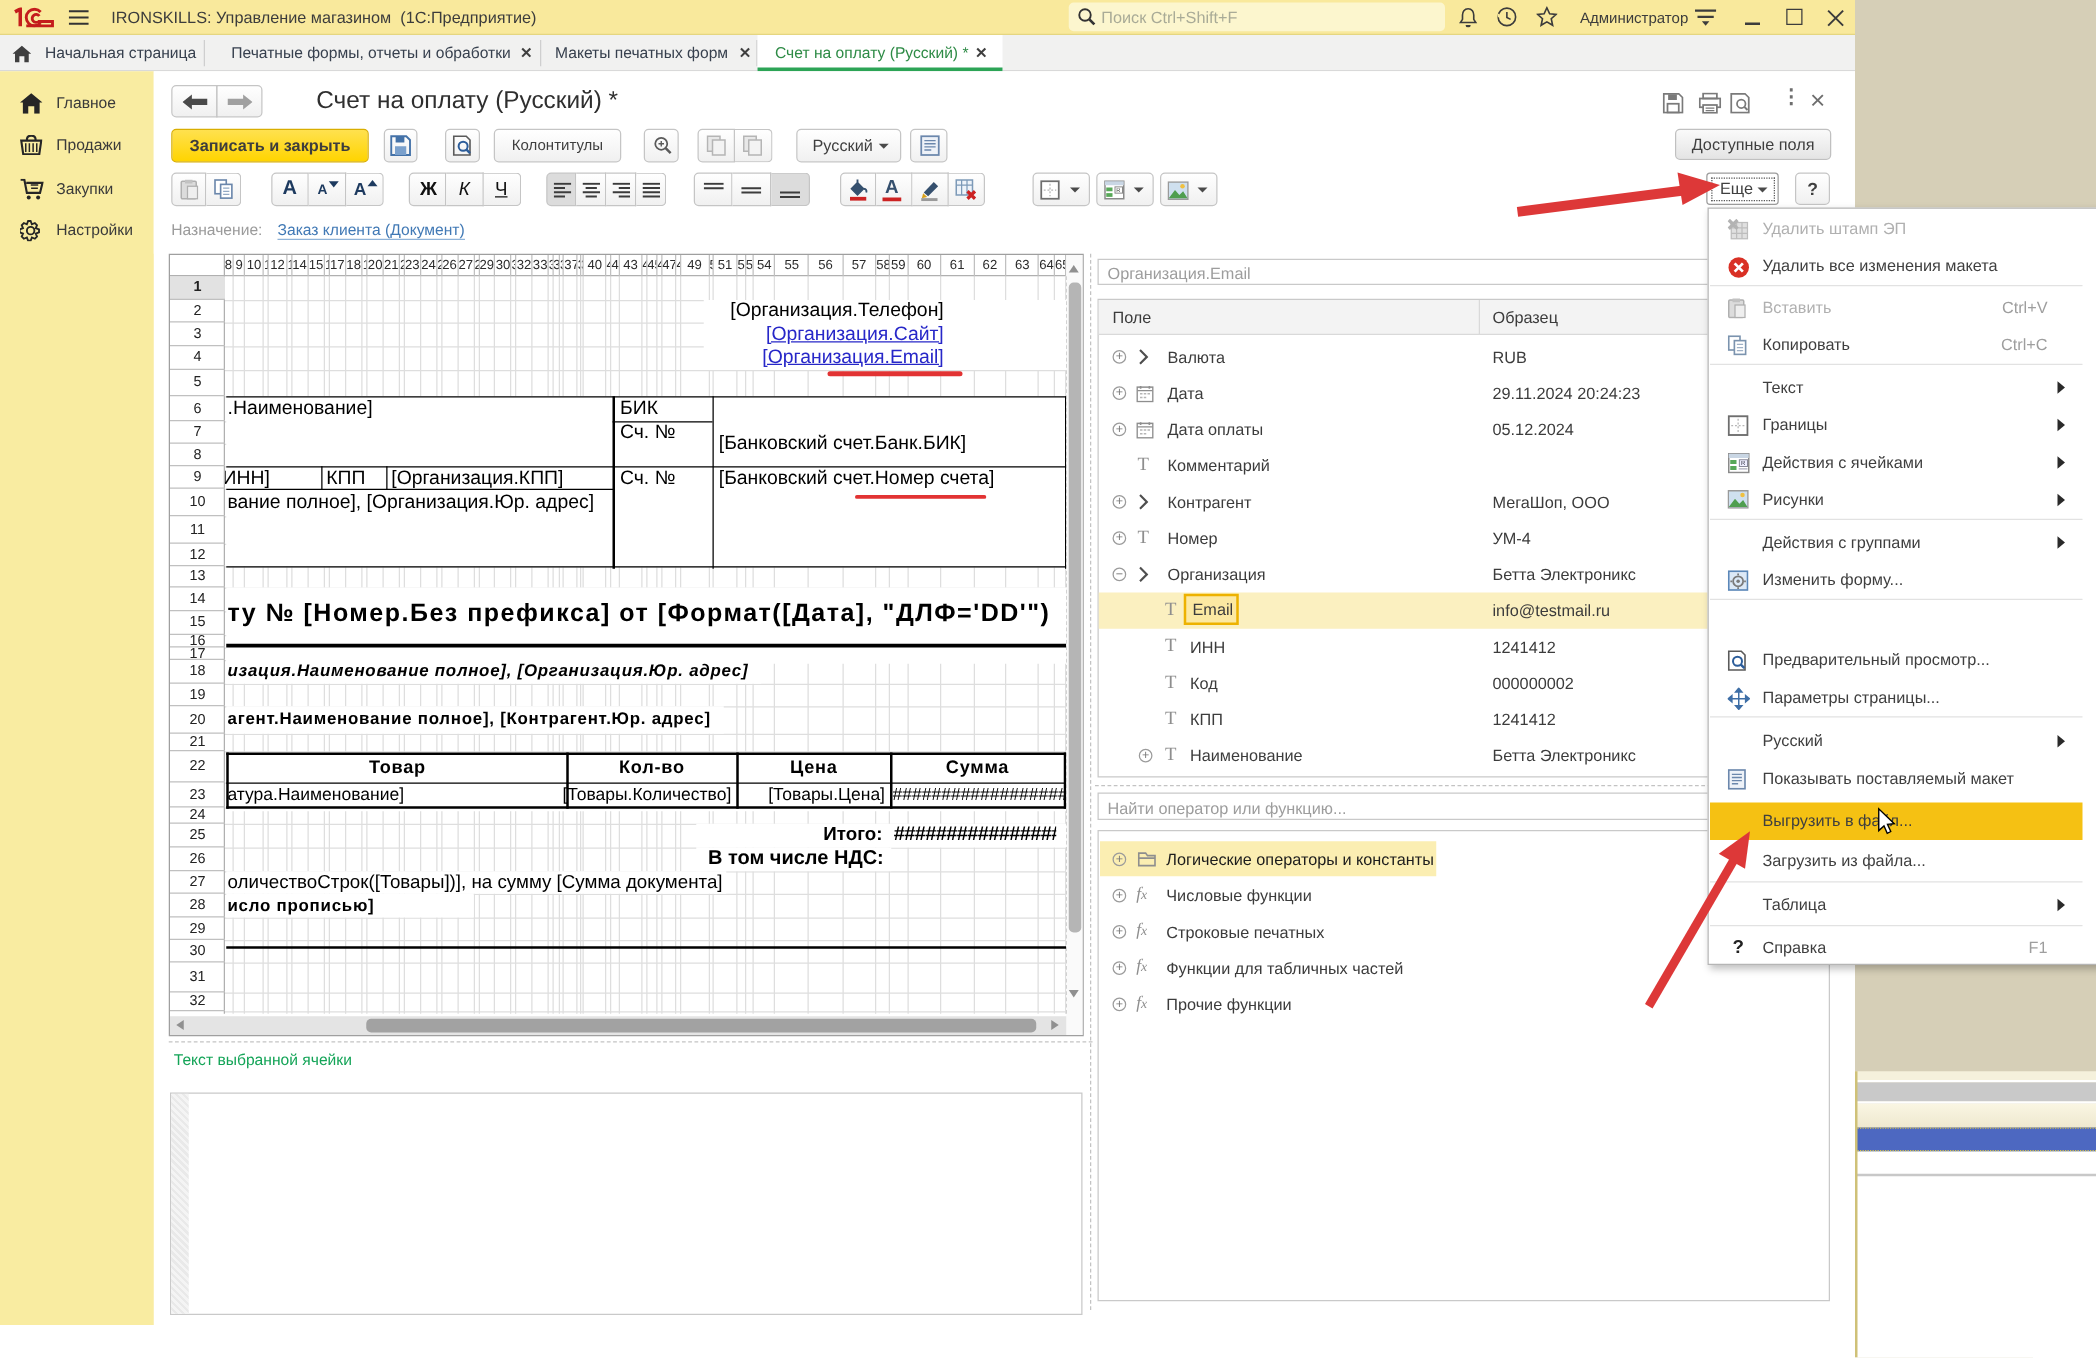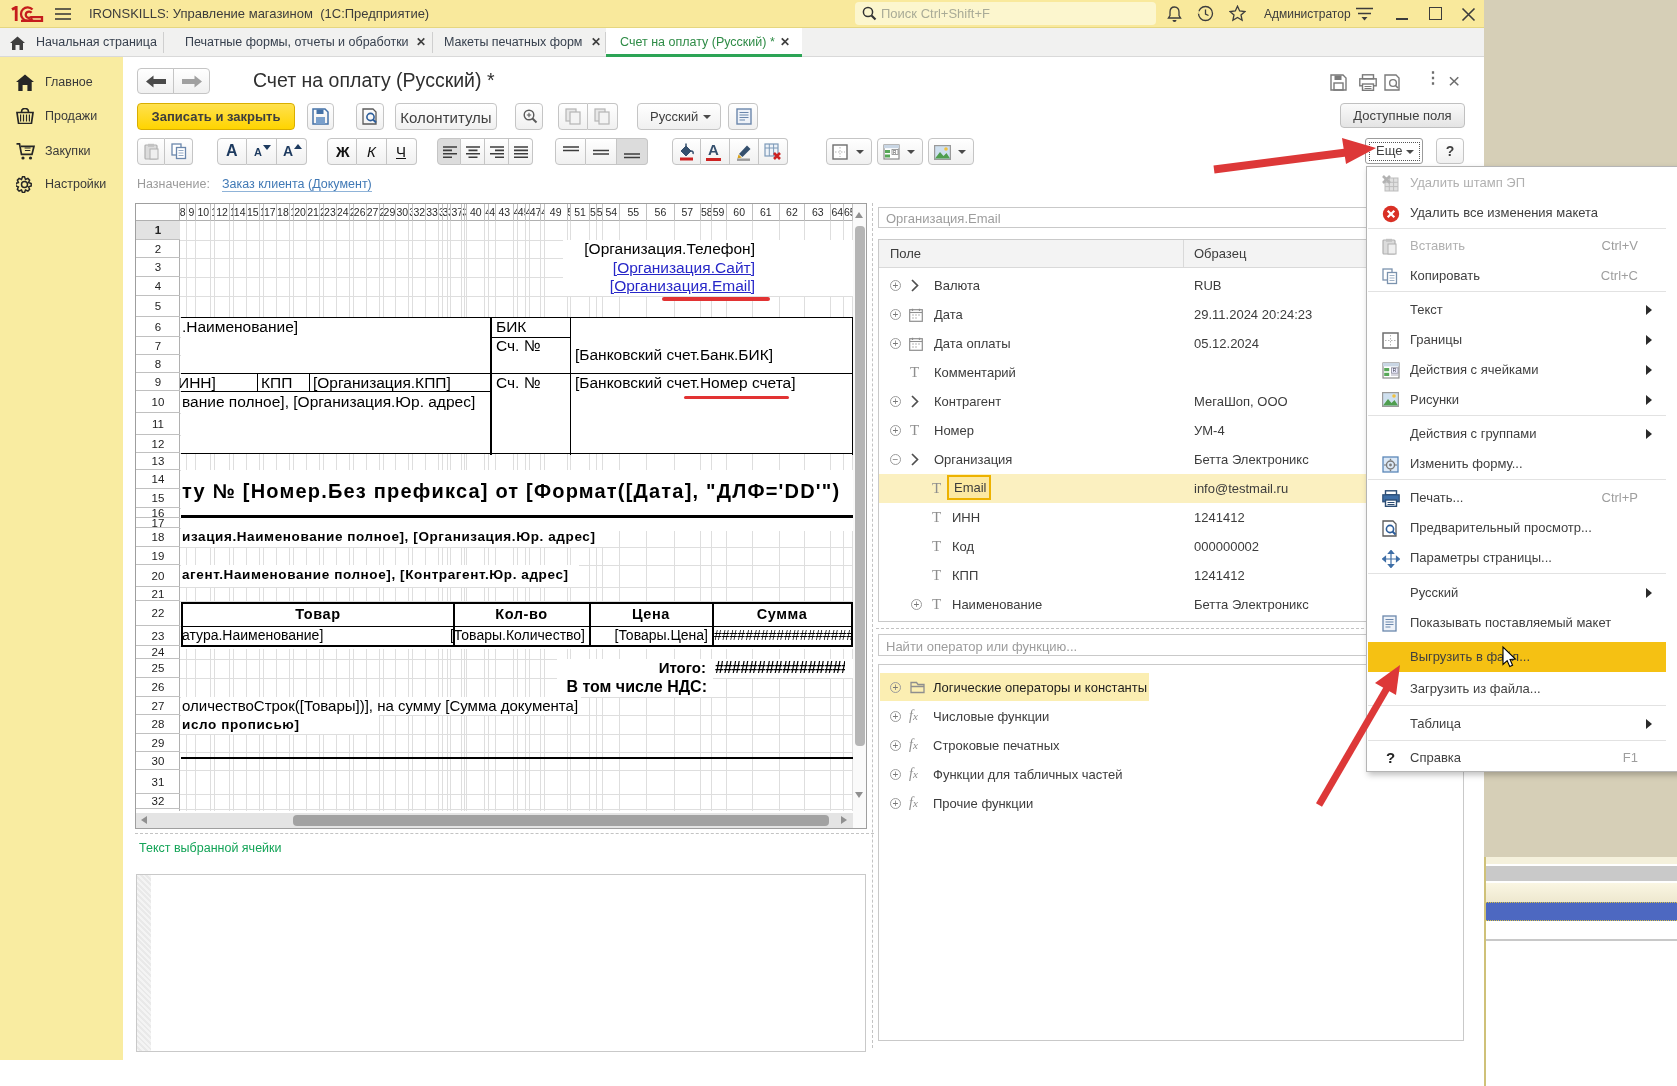--- a/index.html
+++ b/index.html
@@ -39,21 +39,21 @@
 .side-item { position:absolute; left:0; width:100%; height:24px; }
 .side-item .lbl { position:absolute; left:45px; top:4px; font-size:12.5px; color:#3a3a3a; }
 .side-item svg { position:absolute; left:16px; top:3px; }
 
 
 #statusbar { position:absolute; left:0; top:1060px; width:1484px; height:26px; background:#ababab; border-top:1px solid #999; }
 #statusbar .txt { position:absolute; left:60px; top:6px; color:#1c1c1c; font-size:12.5px; }
 
 
 .btn { position:absolute; background:linear-gradient(#ffffff,#f0f0f0); border:1px solid #c5c5c5; border-radius:4px; }
-.btn .t { position:absolute; width:100%; text-align:center; font-size:15px; color:#3f3f3f; }
+.btn .t { position:absolute; width:100%; text-align:center; font-size:12px; color:#3f3f3f; }
 
 
 .grp { position:absolute; display:flex; }
 .grp .gb { border:1px solid #c5c5c5; border-left:none; background:linear-gradient(#ffffff,#f0f0f0); position:relative; }
 .grp .gb:first-child { border-left:1px solid #c5c5c5; border-radius:4px 0 0 4px; }
 .grp .gb:last-child { border-radius:0 4px 4px 0; }
 .grp .gb.on { background:#dcdcdc; }
 
 
 #menu { position:absolute; left:1366px; top:166px; width:342px; height:606px; background:#fff; border:1px solid #b5b5b5; box-shadow:2px 3px 6px rgba(0,0,0,0.25); z-index:50; }
@@ -684,21 +684,21 @@
       <div class="cell" style="left:439px;top:113.5px;margin-top:28px;">[Банковский счет.Банк.БИК]</div>
       <div class="cell" style="left:360px;top:132.5px;">Сч. №</div>
       <div class="cell" style="left:42px;top:170px;">ИНН]</div>
       <div class="cell" style="left:125px;top:170px;">КПП</div>
       <div class="cell" style="left:177px;top:170px;">[Организация.КПП]</div>
       <div class="cell" style="left:360px;top:170px;">Сч. №</div>
       <div class="cell" style="left:439px;top:170px;">[Банковский счет.Номер счета]</div>
       <div class="redline" style="left:548px;top:191.5px;width:105px;"></div>
       <div class="cell" style="left:46px;top:188.5px;">вание полное], [Организация.Юр. адрес]</div>
       <div class="cellb" style="left:46px;top:276px;font-size:20px;letter-spacing:1.2px;">ту № [Номер.Без префикса] от [Формат([Дата], "ДЛФ='DD'")</div>
-      <div class="cellb" style="left:46px;top:325px;">изация.Наименование полное], [Организация.Юр. адрес]</div>
+      <div class="cellb" style="left:46px;top:325px;font-style:italic;">изация.Наименование полное], [Организация.Юр. адрес]</div>
       <div class="cellb" style="left:46px;top:363px;">агент.Наименование полное], [Контрагент.Юр. адрес]</div>
       <div class="cellb" style="left:47px;top:402px;width:270px;text-align:center;font-size:14.5px;">Товар</div>
       <div class="cellb" style="left:318px;top:402px;width:135px;text-align:center;font-size:14.5px;">Кол-во</div>
       <div class="cellb" style="left:454px;top:402px;width:122px;text-align:center;font-size:14.5px;">Цена</div>
       <div class="cellb" style="left:577px;top:402px;width:138px;text-align:center;font-size:14.5px;">Сумма</div>
       <div class="cell" style="left:46px;top:424px;font-size:14px;">атура.Наименование]</div>
       <div class="cell" style="right:281px;top:424px;font-size:14px;">[Товары.Количество]</div>
       <div class="cell" style="right:158px;top:424px;font-size:14px;">[Товары.Цена]</div>
       <div class="cell" style="left:578px;top:424px;width:138px;overflow:hidden;font-size:14px;">####################</div>
       <div class="cellb" style="right:160px;top:455px;font-size:15px;letter-spacing:0;">Итого:</div>
@@ -938,30 +938,20 @@
     <div class="mi" style="top:282px;">
       <div class="ic"><svg width="17" height="17" viewBox="0 0 17 17">
           <rect x="1" y="1" width="15" height="15" fill="#dce9f7" stroke="#5b87b8" stroke-width="1.3"></rect>
           <circle cx="8.5" cy="9" r="4" fill="none" stroke="#7a7a7a" stroke-width="1.4"></circle>
           <circle cx="8.5" cy="9" r="1.4" fill="#7a7a7a"></circle>
           <path d="M8.5 4.2 V2.8 M8.5 15.2 V13.8 M3.7 9 H2.3 M14.7 9 H13.3" stroke="#7a7a7a" stroke-width="1.4"></path>
         </svg></div>
       <div class="lb">Изменить форму...</div>
     </div>
     <div class="msep" style="top:312px;"></div>
-    <div class="mi" style="top:316px;">
-      <div class="ic"><svg width="18" height="17" viewBox="0 0 18 17">
-          <rect x="3.5" y="0.8" width="11" height="4" fill="none" stroke="#2c4d74" stroke-width="1.4"></rect>
-          <rect x="0.8" y="4.8" width="16.4" height="7" fill="#3e6ea6" stroke="#2c4d74" stroke-width="1.2"></rect>
-          <rect x="3.5" y="10" width="11" height="6.3" fill="#fff" stroke="#2c4d74" stroke-width="1.4"></rect>
-          <path d="M5.5 12.5 H12.5 M5.5 14.5 H12.5" stroke="#2c4d74" stroke-width="1"></path>
-        </svg></div>
-      <div class="lb">Печать...</div>
-      <div class="sc">Ctrl+P</div>
-    </div>
     <div class="mi" style="top:346px;">
       <div class="ic"><svg width="16" height="17" viewBox="0 0 16 17">
           <path d="M1 1 H11 L14 4 V16 H1 Z" fill="#fff" stroke="#5a5a5a" stroke-width="1.3"></path>
           <circle cx="8" cy="9" r="3.6" fill="none" stroke="#2c5d9a" stroke-width="1.6"></circle>
           <path d="M10.5 11.5 L13.5 14.5" stroke="#2c5d9a" stroke-width="2"></path>
         </svg></div>
       <div class="lb">Предварительный просмотр...</div>
     </div>
     <div class="mi" style="top:376px;">
       <div class="ic"><svg width="18" height="18" viewBox="0 0 18 18">

